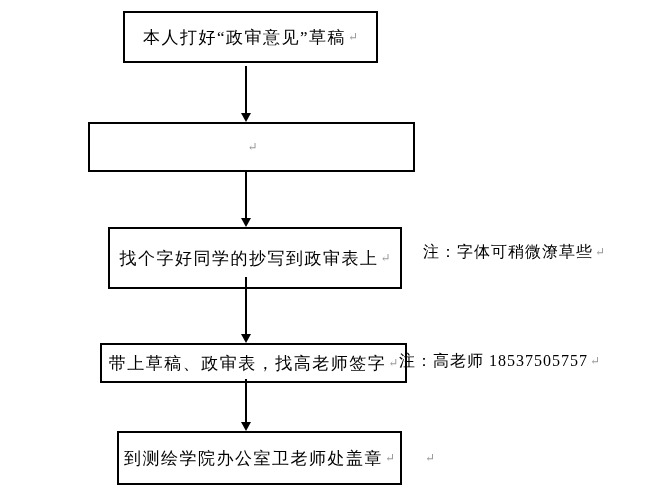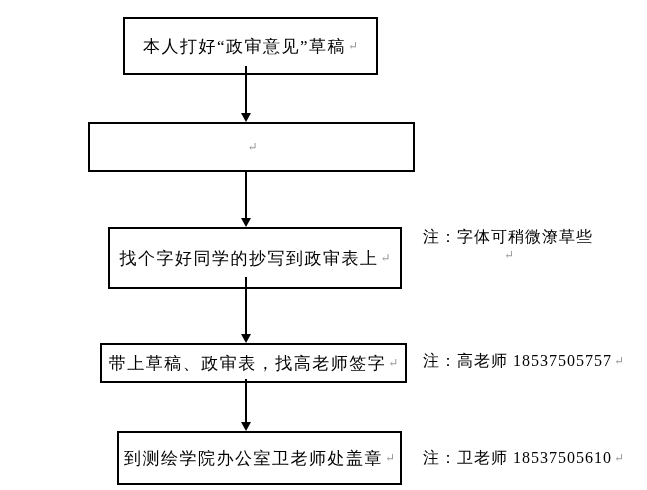--- a/index.html
+++ b/index.html
@@ -49,61 +49,60 @@
     letter-spacing:0;
     margin-left:2px;
     align-self:center;
   }
 </style>
 </head>
 <body>
 
 <div class="canvas">
 
-  <div class="flow-box" style="left:123px; top:17px; width:255px; height:58px;">
+  <div class="flow-box" style="left:123px; top:11px; width:255px; height:52px;">
     <span>本人打好“政审意见”草稿</span>
     <span class="return-mark">↵</span>
   </div>
 
   <div class="arrow-line" style="left:245px; top:66px; height:48px;"></div>
   <div class="arrow-head" style="left:241px; top:113px;"></div>
 
   <div class="flow-box" style="left:88px; top:122px; width:327px; height:50px;">
     <span class="return-mark">↵</span>
   </div>
 
   <div class="arrow-line" style="left:245px; top:172px; height:47px;"></div>
   <div class="arrow-head" style="left:241px; top:218px;"></div>
 
   <div class="flow-box" style="left:108px; top:227px; width:294px; height:62px;">
     <span>找个字好同学的抄写到政审表上</span>
     <span class="return-mark">↵</span>
   </div>
-  <div class="side-note" style="left:423px; top:227px; height:50px;flex-direction:column;">
+  <div class="side-note" style="left:423px; top:227px; height:50px;">
     <span>注：字体可稍微潦草些</span>
     <span class="return-mark">↵</span>
   </div>
 
   <div class="arrow-line" style="left:245px; top:277px; height:58px;"></div>
   <div class="arrow-head" style="left:241px; top:334px;"></div>
 
   <div class="flow-box" style="left:100px; top:343px; width:307px; height:40px;">
     <span>带上草稿、政审表，找高老师签字</span>
     <span class="return-mark">↵</span>
   </div>
-  <div class="side-note" style="left:423px; top:343px; height:36px;">
+  <div class="side-note" style="left:399px; top:343px; height:36px;">
     <span>注：高老师 18537505757</span>
     <span class="return-mark">↵</span>
   </div>
 
   <div class="arrow-line" style="left:245px; top:379px; height:44px;"></div>
   <div class="arrow-head" style="left:241px; top:422px;"></div>
 
   <div class="flow-box" style="left:117px; top:431px; width:285px; height:54px;align-items:center;">
     <span>到测绘学院办公室卫老师处盖章</span>
     <span class="return-mark">↵</span>
   </div>
   <div class="side-note" style="left:423px; top:431px; height:54px;">
-    <span>注：卫老师 18537505610</span>
     <span class="return-mark">↵</span>
   </div>
 
 </div>
 
 </body></html>

